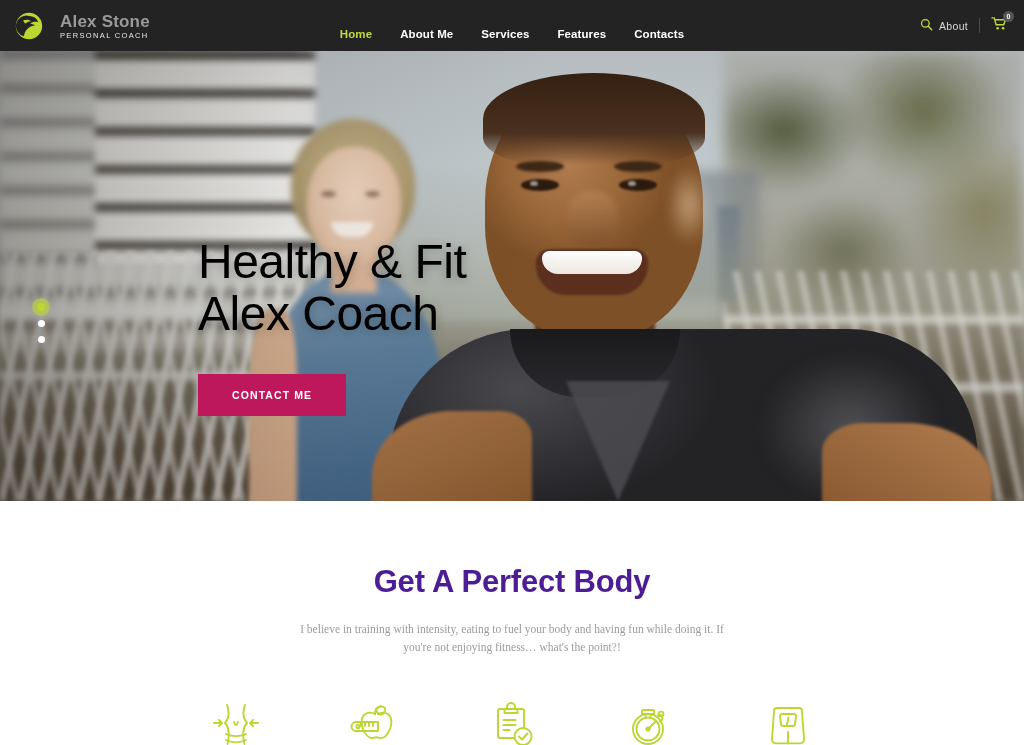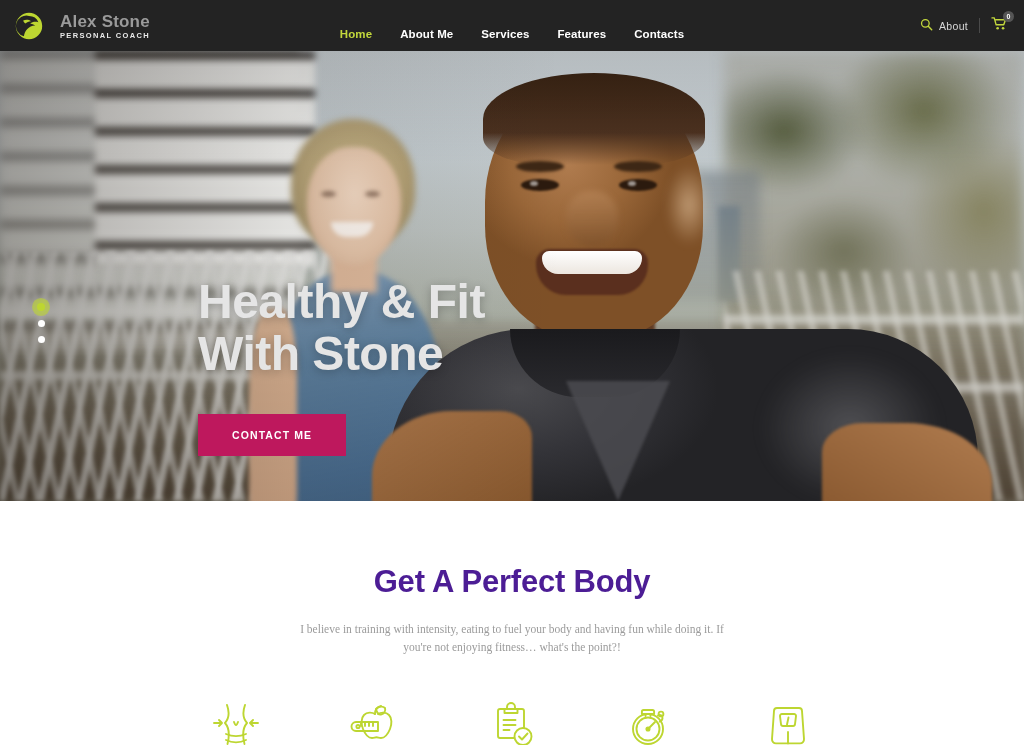--- a/index.html
+++ b/index.html
@@ -24,22 +24,22 @@
     margin-left:14px;
     gap:16px;
   }
   .logo-mark { width:30px; height:30px; flex:none; }
   .logo-text { line-height:1; padding-top:1px; }
   .logo-title {
     font-size:17px; font-weight:600; color:#9a9a9a;
     letter-spacing:.2px; display:block;
   }
   .logo-sub {
-    font-size:7.5px; font-weight:700; color:#e8e8e8;
-    letter-spacing:1.35px; display:block; margin-top:2px;text-align:right;
+    font-size:7.5px; font-weight:400; color:#e8e8e8;
+    letter-spacing:1.35px; display:block; margin-top:2px;
   }
 
   .nav {
     position:absolute; left:50%; top:0;
     transform:translateX(-50%);
     height:67px; display:flex; align-items:center; gap:28px;
   }
   .nav-item {
     font-size:11.5px; font-weight:700; color:#ffffff;
     letter-spacing:.1px; cursor:pointer; white-space:nowrap;
@@ -280,24 +280,23 @@
     position:absolute; inset:0;
     background:
       linear-gradient(90deg, rgba(30,24,18,.35) 0%, rgba(30,24,18,.08) 28%, rgba(0,0,0,0) 55%),
       linear-gradient(180deg, rgba(0,0,0,.12) 0%, rgba(0,0,0,0) 25%);
   }
 
   .hero-content {
     position:absolute; left:198px; top:185px; z-index:6;
   }
   .hero-title {
-    font-size:48px; font-weight:700; color:#e5e5e5;
+    font-size:48px; font-weight:400; color:#000000;
     line-height:1.08; letter-spacing:-.5px;
     text-shadow:0 2px 10px rgba(0,0,0,.25);
-    margin-top:40px;
   }
   .hero-btn {
     display:inline-block; margin-top:34px;
     background:#be185d; color:#ffffff;
     font-size:10.5px; font-weight:700; letter-spacing:1.1px;
     padding:15px 34px; border:none; cursor:pointer;
   }
 
   .slider-dots {
     position:absolute; left:37px; top:252px; z-index:7;
@@ -441,21 +440,21 @@
 
   <div class="slider-dots">
     <span class="dot active"></span>
     <span class="dot"></span>
     <span class="dot"></span>
   </div>
 
   <div class="hero-content">
     <div class="hero-title">
       <div>Healthy &amp; Fit</div>
-      <div>With Stone</div>
+      <div>Alex Coach</div>
     </div>
     <button class="hero-btn">CONTACT ME</button>
   </div>
 </div>
 
 <div class="section">
   <h2 class="sec-title">Get A Perfect Body</h2>
   <p class="sec-desc">I believe in training with intensity, eating to fuel your body and having fun while doing it. If you're not enjoying fitness… what's the point?!</p>
 
   <div class="features">

